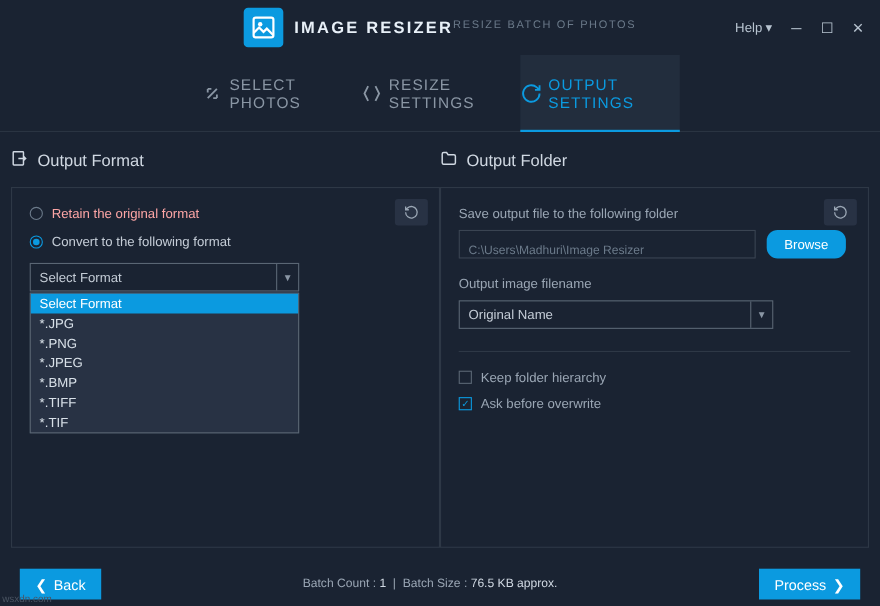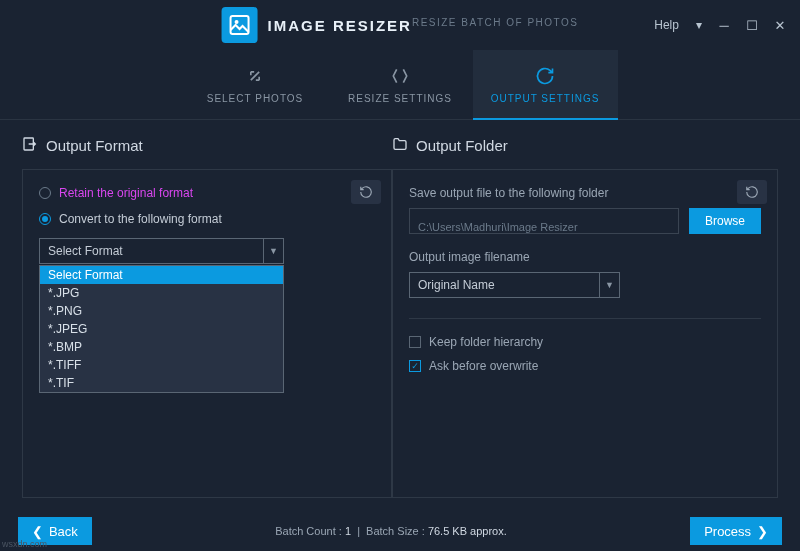--- a/index.html
+++ b/index.html
@@ -7,58 +7,58 @@
 
 
 .titlebar { height: 50px; display: flex; align-items: center; padding: 0 8px; position: relative; }
 .titlebar-center { position: absolute; left: 50%; transform: translateX(-50%); display: flex; align-items: center; gap: 10px; }
 .logo-box { width: 36px; height: 36px; background: #0b9ae0; border-radius: 4px; display: flex; align-items: center; justify-content: center; }
 .logo-box svg { width: 24px; height: 24px; }
 .title-text { display: flex; flex-direction: row; }
 .title-main { color: #e8f0f8; font-size: 15px; font-weight: 600; letter-spacing: 2px; }
 .title-sub { color: #6b7a8a; font-size: 10px; letter-spacing: 1.5px; }
 .titlebar-right { margin-left: auto; display: flex; align-items: center; gap: 4px; }
-.help-link { color: #b8c4d0; font-size: 12px; display: flex; align-items: center; gap: 17px; padding: 4px 6px; cursor: pointer; }
+.help-link { color: #b8c4d0; font-size: 12px; display: flex; align-items: center; gap: 3px; padding: 4px 6px; cursor: pointer; }
 .win-btn { width: 24px; height: 20px; display: flex; align-items: center; justify-content: center; color: #b8c4d0; font-size: 13px; cursor: pointer; }
 
 
 .tabs { height: 70px; display: flex; justify-content: center; gap: 0; border-bottom: 1px solid #2a3442; }
-.tab { width: 145px; display: flex; flex-direction: column; align-items: center; justify-content: center; gap: 6px; cursor: pointer; font-size: 10px; letter-spacing: 1px; color: #8a96a4; position: relative; }
+.tab { width: 145px; display: flex; flex-direction: row; align-items: center; justify-content: center; gap: 6px; cursor: pointer; font-size: 14px; letter-spacing: 1px; color: #8a96a4; position: relative; }
 .tab.active { background: #222d3d; color: #0b9ae0; }
 .tab.active::after { content: ""; position: absolute; bottom: -1px; left: 0; right: 0; height: 2px; background: #0b9ae0; }
 .tab-icon { width: 22px; height: 22px; display: flex; align-items: center; justify-content: center; }
 
 
-.main { display: flex; padding: 16px 22px 12px; gap: 0; height: 390px; }
+.main { display: flex; padding: 16px 10px 12px; gap: 0; height: 390px; }
 .panel { flex: 1; display: flex; flex-direction: column; }
 .panel-head { display: flex; align-items: center; gap: 8px; margin-bottom: 14px; color: #d0d8e2; font-size: 15px; }
 .panel-body { flex: 1; border: 1px solid #2e3846; padding: 16px; position: relative; }
 
 .reset-btn { position: absolute; top: 10px; right: 10px; width: 30px; height: 24px; background: #283244; border-radius: 3px; display: flex; align-items: center; justify-content: center; cursor: pointer; }
 
-.radio-row { display: flex; align-items: center; gap: 8px; font-size: 12px; color: #d946ef; margin-bottom: 12px; cursor: pointer; }
+.radio-row { display: flex; align-items: center; gap: 8px; font-size: 12px; color: #fca5a5; margin-bottom: 12px; cursor: pointer; }
 .radio-row.selected { color: #c4ccd6; }
 .radio { width: 12px; height: 12px; border: 1.5px solid #6b7a8a; border-radius: 50%; display: flex; align-items: center; justify-content: center; }
 .radio.on::after { content: ""; width: 6px; height: 6px; background: #0b9ae0; border-radius: 50%; }
 .radio.on { border-color: #0b9ae0; }
 
 .select-box { width: 245px; height: 26px; background: #1a2332; border: 1px solid #5a6674; display: flex; align-items: center; position: relative; }
 .select-val { flex: 1; padding: 0 8px; font-size: 12px; color: #c4ccd6; }
 .select-arrow { width: 20px; height: 100%; border-left: 1px solid #5a6674; display: flex; align-items: center; justify-content: center; font-size: 9px; color: #8a96a4; }
 .dropdown { position: absolute; top: 26px; left: -1px; width: calc(100% + 2px); background: #283244; border: 1px solid #5a6674; z-index: 10; }
 .dropdown-item { padding: 2px 8px; font-size: 12px; color: #d8e0e8; cursor: pointer; }
 .dropdown-item.hl { background: #0b9ae0; color: #fff; }
 
 .field-label { font-size: 12px; color: #9aa6b4; margin-bottom: 8px; display: block; }
 .text-input { width: 270px; height: 26px; background: #1a2332; border: 1px solid #3a4452; padding: 0 8px; font-size: 11px; color: #6b7a8a; display: flex; align-items: flex-end; }
-.browse-btn { width: 72px; height: 26px; background: #0b9ae0; color: #fff; font-size: 12px; display: flex; align-items: center; justify-content: center; cursor: pointer; }
+.browse-btn { width: 72px; height: 26px; background: #0b9ae0; color: #fff; font-size: 12px; display: flex; align-items: center; justify-content: center; cursor: pointer; border-radius: 10px; }
 
 .input-row { display: flex; gap: 10px; margin-bottom: 16px; }
 
-.select-box.narrow { width: 211px; }
+.select-box.narrow { width: 286px; }
 
 .check-row { display: flex; align-items: center; gap: 8px; font-size: 12px; color: #9aa6b4; margin-bottom: 10px; cursor: pointer; }
 .checkbox { width: 12px; height: 12px; border: 1.5px solid #5a6674; display: flex; align-items: center; justify-content: center; font-size: 9px; color: #0b9ae0; }
 .checkbox.on { border-color: #0b9ae0; }
 
 hr.sep { border: none; border-top: 1px solid #2e3846; margin: 20px 0 16px; }
 
 
 .footer { position: absolute; bottom: 0; left: 0; right: 0; height: 40px; display: flex; align-items: center; padding: 0 18px; }
 .btn { height: 28px; padding: 0 14px; background: #0b9ae0; color: #fff; font-size: 13px; display: flex; align-items: center; gap: 6px; cursor: pointer; }

